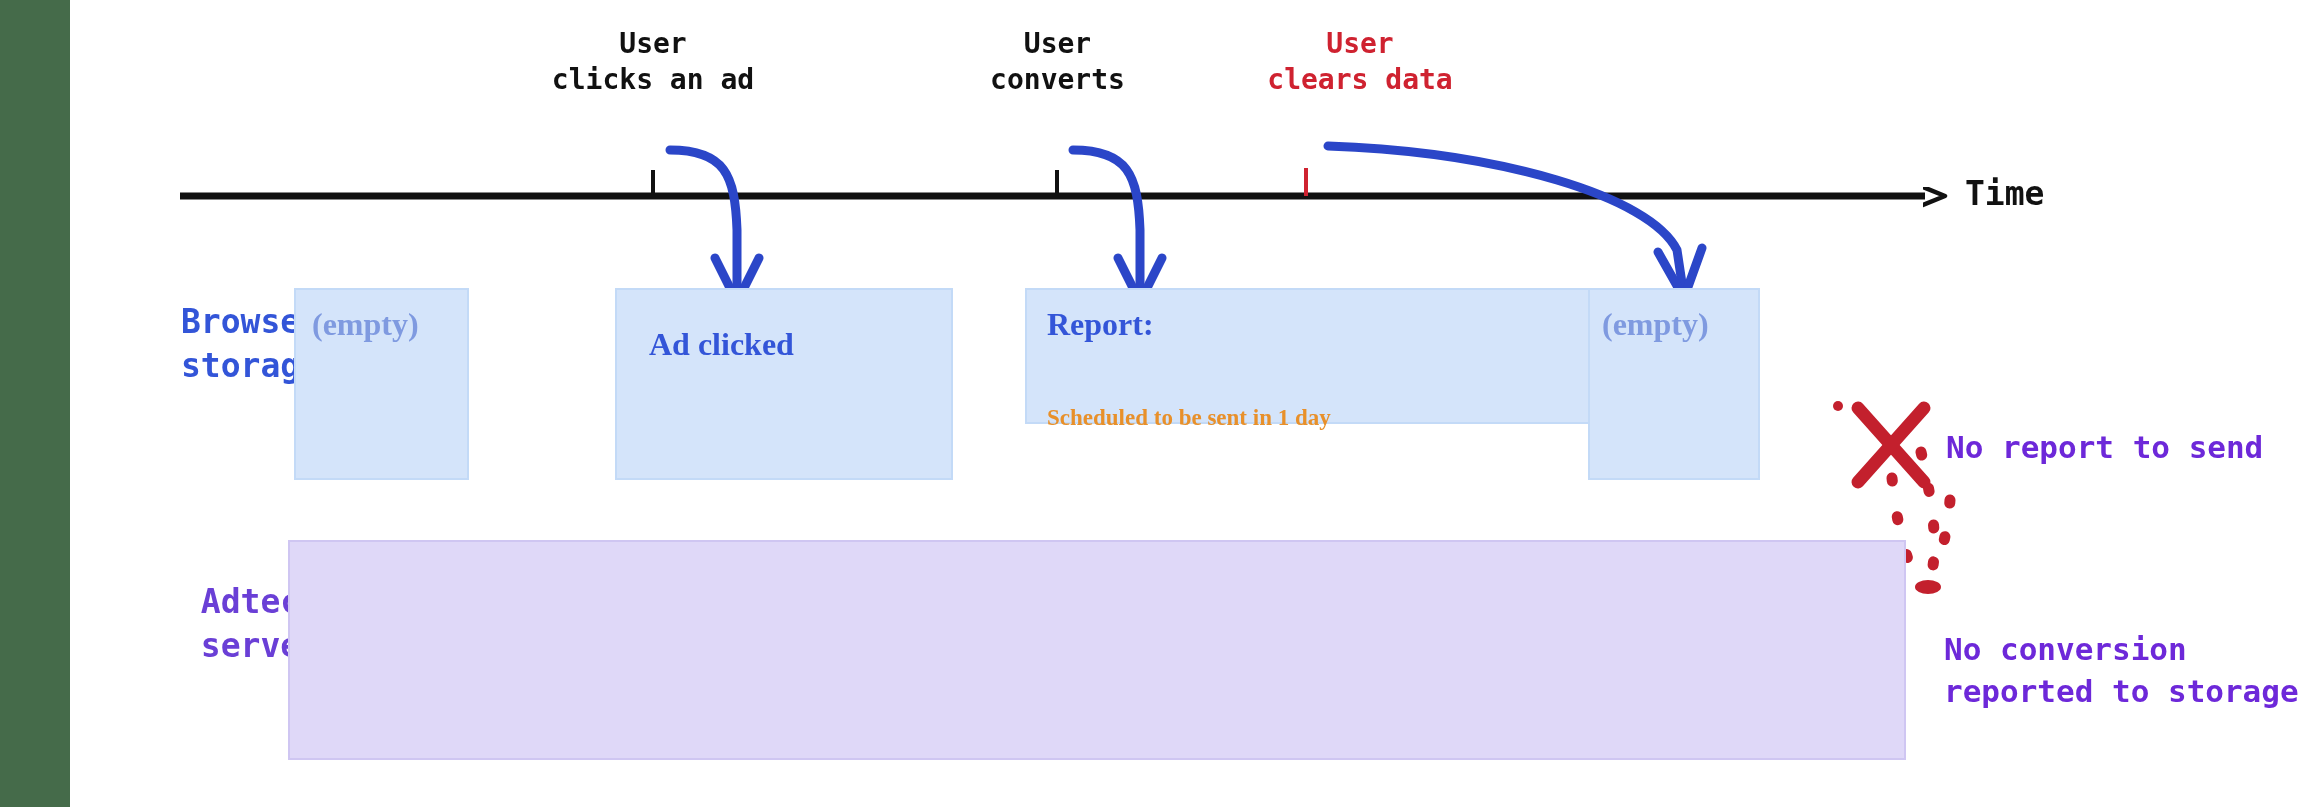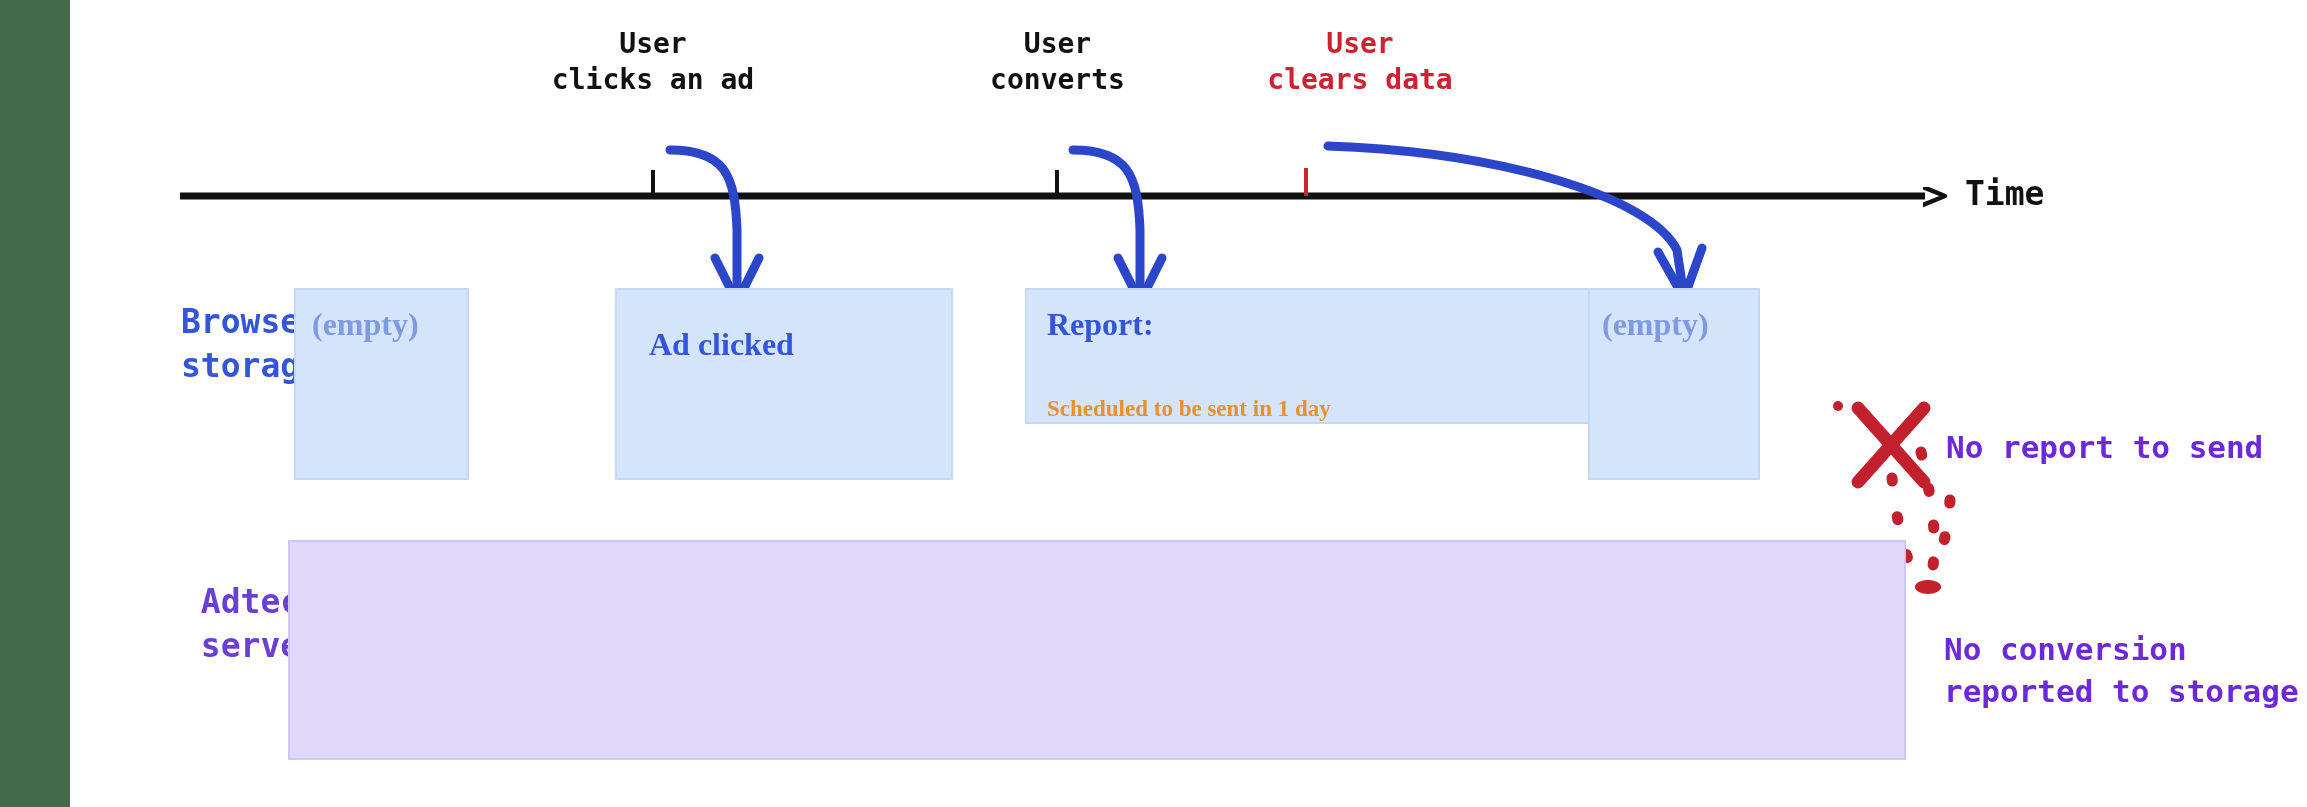--- a/index.html
+++ b/index.html
@@ -130,21 +130,21 @@
     <div class="box storage" style="left:224px;top:288px;width:175px;height:192px;">
       <div class="box-text empty" style="left:16px;top:14px;">(empty)</div>
     </div>
 
     <div class="box storage" style="left:545px;top:288px;width:338px;height:192px;">
       <div class="box-text main" style="left:32px;top:14px;margin-top:20px;">Ad clicked</div>
     </div>
 
     <div class="box storage" style="left:955px;top:288px;width:570px;height:136px;">
       <div class="box-text main" style="left:20px;top:14px;">Report:</div>
-      <div class="box-text note" style="left:20px;top:104px;">Scheduled to be sent in 1 day</div>
+      <div class="box-text note" style="left:20px;top:113px;">Scheduled to be sent in 1 day</div>
     </div>
 
     <div class="box storage" style="left:1518px;top:288px;width:172px;height:192px;">
       <div class="box-text empty" style="left:12px;top:14px;">(empty)</div>
     </div>
 
     <div class="box server" style="left:218px;top:540px;width:1618px;height:220px;"></div>
 
     <div class="anno" style="left:1876px;top:427px;">No report to send</div>
 

